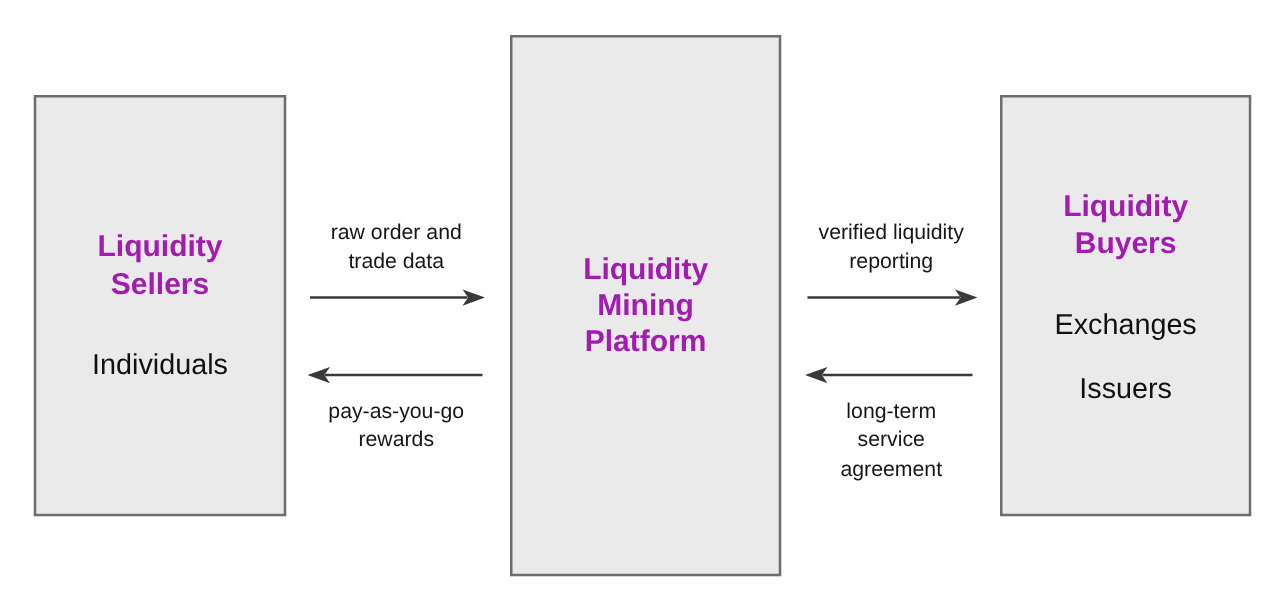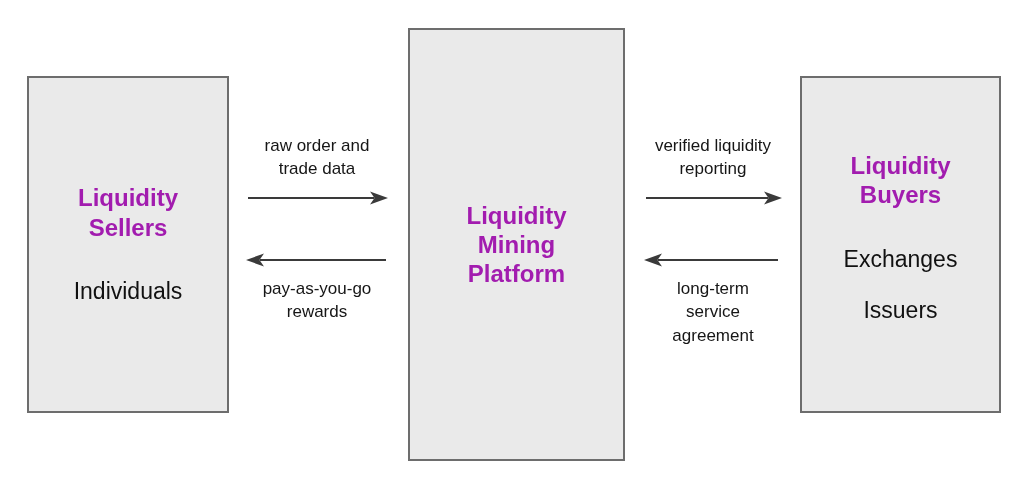--- a/index.html
+++ b/index.html
@@ -87,21 +87,21 @@
     color: #161616;
     white-space: pre-line;
   }
 
   .arrow-svg {
     display: block;
     margin: 0 auto;
   }
 
   
-  .flow-top-label  { margin-bottom: 8px; }
+  .flow-top-label  { margin-bottom: 8px; margin-top: 40px; }
   .flow-gap        { height: 44px; }
   .flow-bot-label  { margin-top: 8px; }
 </style>
 </head>
 <body>
 
 <div id="canvas">
 
   <div class="node-box" id="node-sellers">
     <div class="node-title">Liquidity

